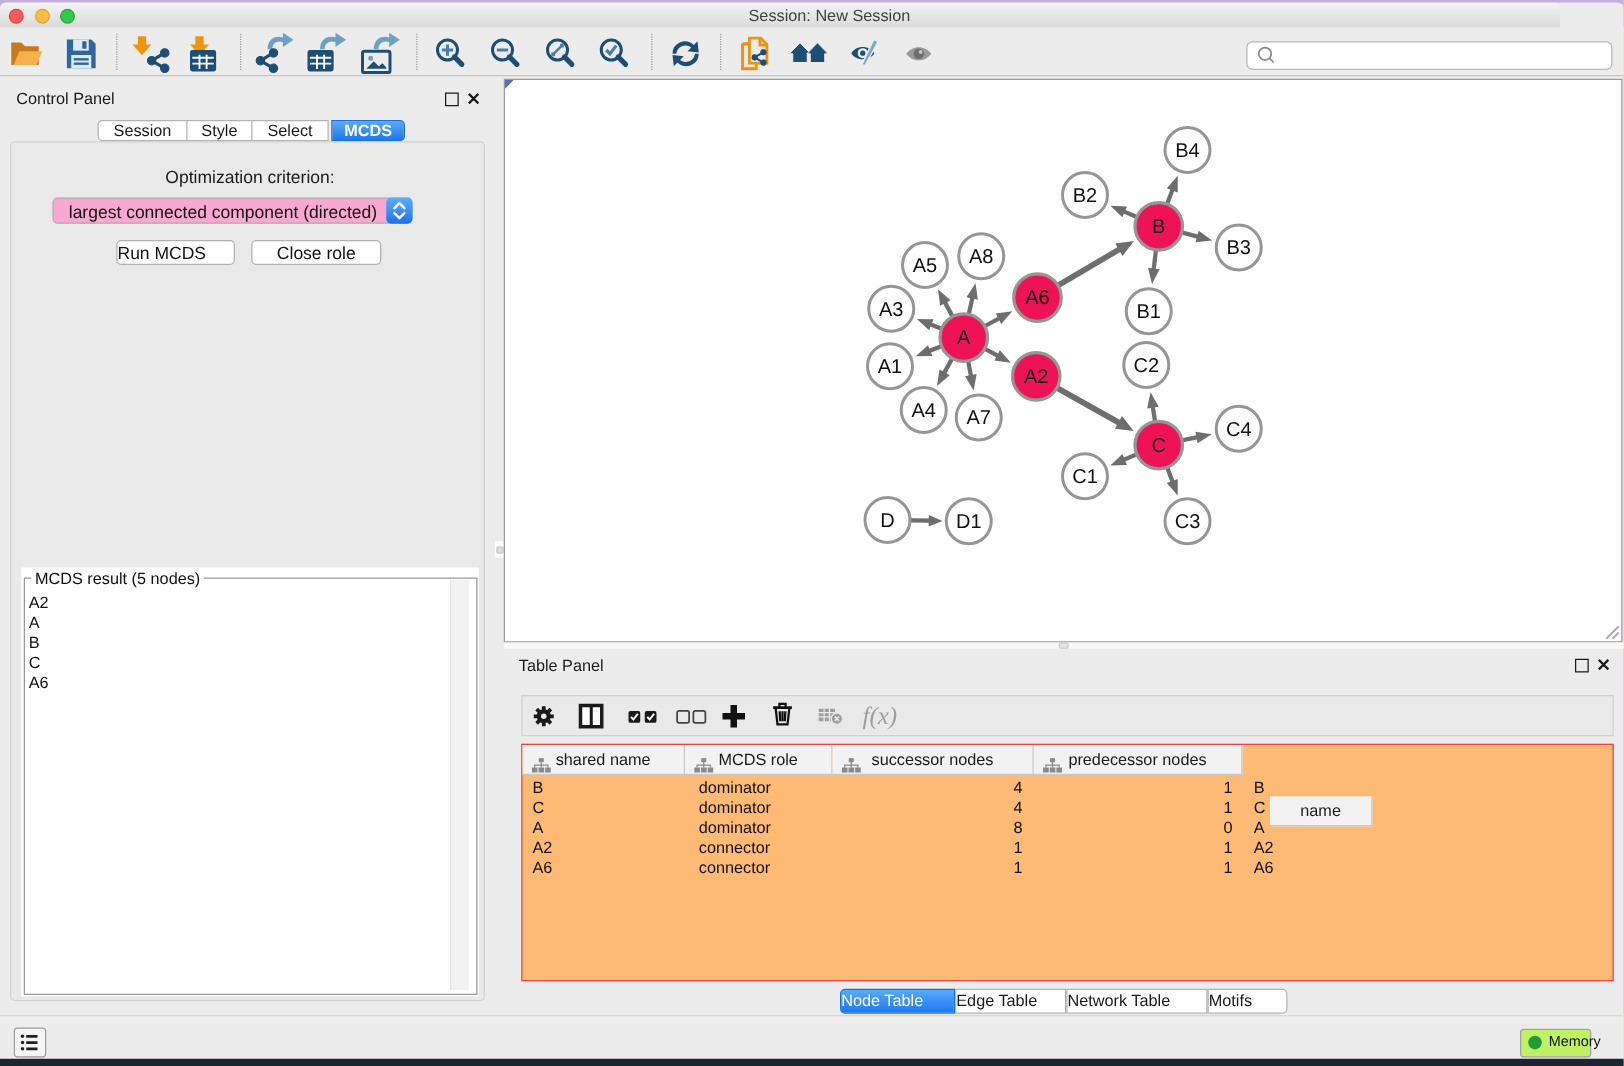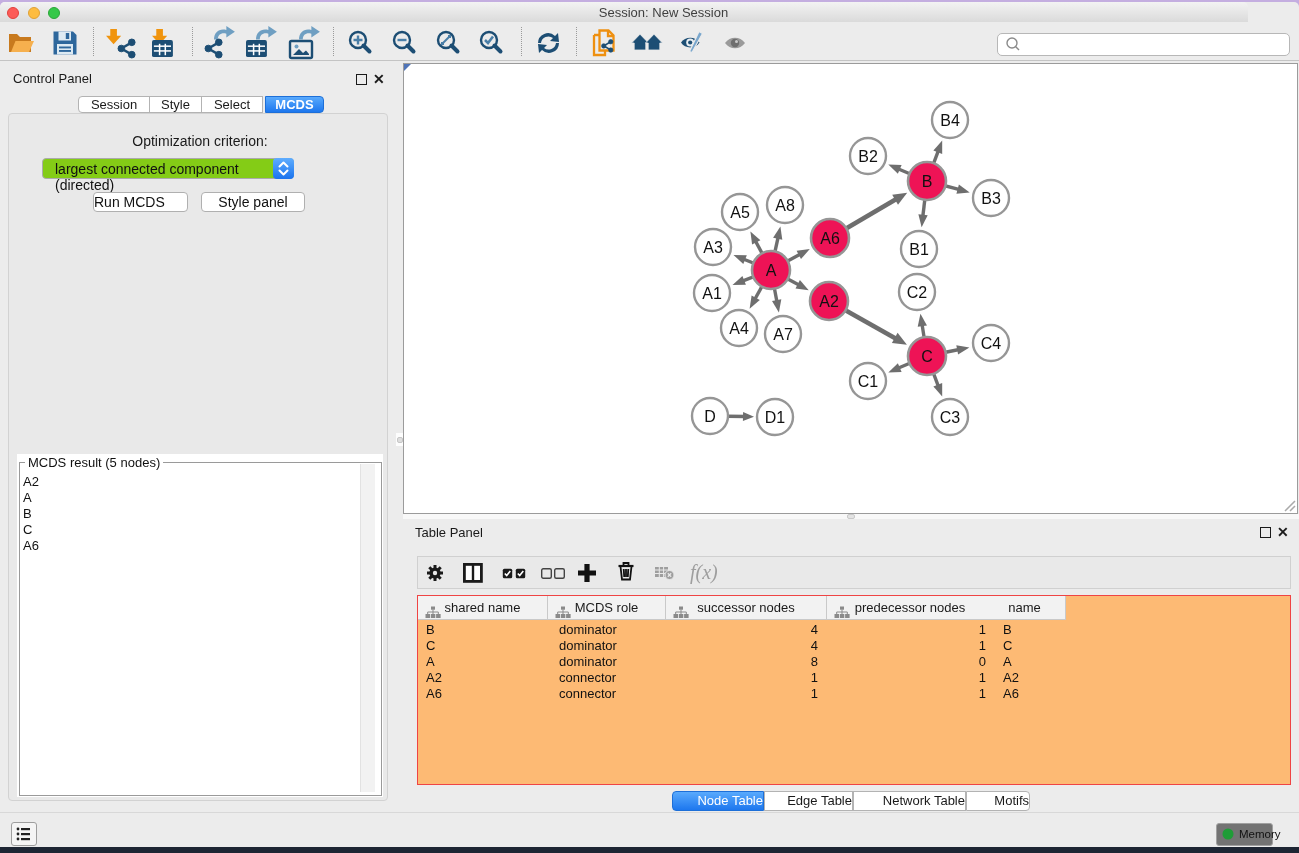--- a/index.html
+++ b/index.html
@@ -22,21 +22,21 @@
 
 #netwin{position:absolute;left:403px;top:63px;width:895px;height:451px;background:#fff;border:1px solid #9b9b9b;box-sizing:border-box;}
 #nettitle{position:absolute;left:0;top:0;width:100%;height:22px;background:linear-gradient(#f4f4f4,#dcdcdc);border-bottom:1px solid #9b9b9b;box-sizing:border-box;}
 
 #tp-title{position:absolute;left:415px;top:525px;font-size:13px;color:#1a1a1a;}
 #tp-toolbar{position:absolute;left:417px;top:556px;width:874px;height:33px;background:#e9e9e9;border:1px solid #d0d0d0;box-sizing:border-box;}
 #tp-table{position:absolute;left:417px;top:595px;width:874px;height:190px;background:#fdba74;border:1px solid #ef4444;box-sizing:border-box;}
 .th{position:absolute;top:0;height:24px;background:#f2f2f2;border-right:1px solid #c9c9c9;border-bottom:1px solid #c9c9c9;box-sizing:border-box;font-size:13px;color:#1a1a1a;text-align:center;line-height:24px;}
 .td{position:absolute;font-size:13px;color:#111;height:16px;line-height:16px;}
 
-.btab{position:absolute;top:791px;height:20px;background:#fff;border:1px solid #b3b3b3;box-sizing:border-box;font-size:13px;color:#1a1a1a;text-align:right;line-height:18px;}
+.btab{position:absolute;top:791px;height:20px;background:#fff;border:1px solid #b3b3b3;box-sizing:border-box;font-size:13px;color:#1a1a1a;text-align:left;line-height:18px;}
 
 #statusbar{position:absolute;left:0;top:812px;width:1299px;height:35px;background:#ececec;border-top:1px solid #d8d8d8;}
 #bottomdark{position:absolute;left:0;top:847px;width:1299px;height:6px;background:#1d2533;}
 .winbtn{position:absolute;font-size:12px;color:#1a1a1a;}
 </style>
 </head>
 <body>
 <div id="app"></div>
 <div id="titlebar">
   <div id="title">Session: New Session</div>
@@ -182,31 +182,31 @@
 <div class="winbtn" style="left:356px;top:74px;width:9px;height:9px;border:1.5px solid #1a1a1a;"></div>
 <div class="winbtn" style="left:373px;top:71px;font-weight:bold;font-size:14px;">✕</div>
 <div id="cp-tabs">
   <div class="cptab" style="left:0px;width:70px;border-radius:4px 0 0 4px;">Session</div>
   <div class="cptab" style="left:71px;width:51px;">Style</div>
   <div class="cptab" style="left:123px;width:60px;">Select</div>
   <div class="cptab" style="left:187px;width:57px;background:linear-gradient(#59aafd,#1d77ee);border-color:#1d6fd8;color:#fff;border-radius:0 4px 4px 0;font-weight:bold;">MCDS</div>
 </div>
 <div id="cp-panel"></div>
 <div style="position:absolute;left:60px;top:133px;width:280px;text-align:center;font-size:14px;color:#1a1a1a;">Optimization criterion:</div>
-<div style="position:absolute;left:42px;top:158px;width:252px;height:21px;background:#84cc16;border:1px solid #ababab;border-radius:4px;box-sizing:border-box;">
+<div style="position:absolute;left:42px;top:158px;width:288px;height:21px;background:#f9a8d4;border:1px solid #ababab;border-radius:4px;box-sizing:border-box;">
   <div style="position:absolute;left:12px;top:2px;font-size:14px;color:#111;">largest connected component (directed)</div>
   <div style="position:absolute;right:-1px;top:-1px;width:21px;height:21px;border-radius:4px;background:linear-gradient(#5fadfe,#1a73ee);">
     <svg width="21" height="21">
         <path d="M6.5 8.5 L10.5 4.5 L14.5 8.5" fill="none" stroke="#fff" stroke-width="2" stroke-linecap="round" stroke-linejoin="round"></path>
         <path d="M6.5 12.5 L10.5 16.5 L14.5 12.5" fill="none" stroke="#fff" stroke-width="2" stroke-linecap="round" stroke-linejoin="round"></path>
       </svg>
   </div>
 </div>
 <div style="position:absolute;left:93px;top:192px;width:95px;height:20px;background:#fff;border:1px solid #b0b0b0;border-radius:4px;box-sizing:border-box;text-align:left;font-size:14px;line-height:18px;color:#111;">Run MCDS</div>
-<div style="position:absolute;left:201px;top:192px;width:104px;height:20px;background:#fff;border:1px solid #b0b0b0;border-radius:4px;box-sizing:border-box;text-align:center;font-size:14px;line-height:18px;color:#111;">Style panel</div>
+<div style="position:absolute;left:201px;top:192px;width:104px;height:20px;background:#fff;border:1px solid #b0b0b0;border-radius:4px;box-sizing:border-box;text-align:center;font-size:14px;line-height:18px;color:#111;">Close role</div>
 <div id="mcds-box">
   <div style="position:absolute;left:2px;top:8px;width:361px;height:332px;border:1px solid #9a9a9a;"></div>
   <div style="position:absolute;left:8px;top:1px;background:#fff;padding:0 3px;font-size:13px;color:#111;">MCDS result (5 nodes)</div>
   <div style="position:absolute;left:343px;top:10px;width:14px;height:328px;background:#f2f2f2;border-left:1px solid #e2e2e2;"></div>
   <div style="position:absolute;left:6px;top:20px;font-size:13px;color:#111;line-height:16px;">A2<br>A<br>B<br>C<br>A6</div>
 </div>
 <div style="position:absolute;left:396px;top:433px;width:7px;height:13px;background:#fdfdfd;"></div>
 <div style="position:absolute;left:397px;top:437px;width:6px;height:6px;background:#dedede;border:1px solid #c6c6c6;border-radius:2px;box-sizing:border-box;"></div>
 <div id="netwin">
   <svg width="7" height="7" style="position:absolute;left:0;top:0">
@@ -396,21 +396,21 @@
         </svg></span>successor nodes</div>
   <div class="th" style="left:409px;width:167px;"><span style="position:absolute;left:7px;top:5px;"><svg class="hicon" width="16" height="13" style="vertical-align:-2px">
           <g fill="#8a8a8a">
             <rect x="6" y="0.5" width="4" height="3.2"></rect>
 <rect x="0.5" y="8" width="4.5" height="4"></rect>
             <rect x="5.8" y="8" width="4.5" height="4"></rect>
             <rect x="11.1" y="8" width="4.5" height="4"></rect>
 <path d="M8 3.5 L8 6 M2.7 8 L2.7 6 L13.3 6 L13.3 8 M8 6 L8 8" stroke="#8a8a8a" stroke-width="1" fill="none"></path>
           </g>
         </svg></span>predecessor nodes</div>
-  <div class="th" style="left:566px;width:82px;">name</div>
+  <div class="th" style="left:598px;width:82px;margin-top:41px;">name</div>
 <div class="td" style="left:8px;top:26px;">B</div>
 <div class="td" style="left:141px;top:26px;">dominator</div>
 <div class="td" style="left:249px;top:26px;width:151px;text-align:right;">4</div>
 <div class="td" style="left:410px;top:26px;width:158px;text-align:right;">1</div>
 <div class="td" style="left:585px;top:26px;">B</div>
 <div class="td" style="left:8px;top:42px;">C</div>
 <div class="td" style="left:141px;top:42px;">dominator</div>
 <div class="td" style="left:249px;top:42px;width:151px;text-align:right;">4</div>
 <div class="td" style="left:410px;top:42px;width:158px;text-align:right;">1</div>
 <div class="td" style="left:585px;top:42px;">C</div>
@@ -440,20 +440,20 @@
         <g fill="#222">
           <circle cx="6" cy="6" r="1.4"></circle>
           <circle cx="6" cy="11" r="1.4"></circle>
           <circle cx="6" cy="16" r="1.4"></circle>
           <rect x="9" y="5" width="9" height="2.2"></rect>
           <rect x="9" y="10" width="9" height="2.2"></rect>
           <rect x="9" y="15" width="9" height="2.2"></rect>
         </g>
       </svg>
 </div>
-<div style="position:absolute;left:1216px;top:10px;width:57px;height:23px;background:#737373;border:1px solid #a0a0a0;border-radius:3px;box-sizing:border-box;">
+<div style="position:absolute;left:1216px;top:10px;width:57px;height:23px;background:#bef264;border:1px solid #a0a0a0;border-radius:3px;box-sizing:border-box;">
 <svg width="14" height="14" style="position:absolute;left:5px;top:4px">
         <circle cx="6" cy="6" r="5.5" fill="#1f9c37"></circle>
       </svg>
 <span style="position:absolute;left:22px;top:4px;font-size:11.5px;color:#111;">Memory</span>
 </div>
   </div>
 <div id="bottomdark"></div>
 
 </body></html>

